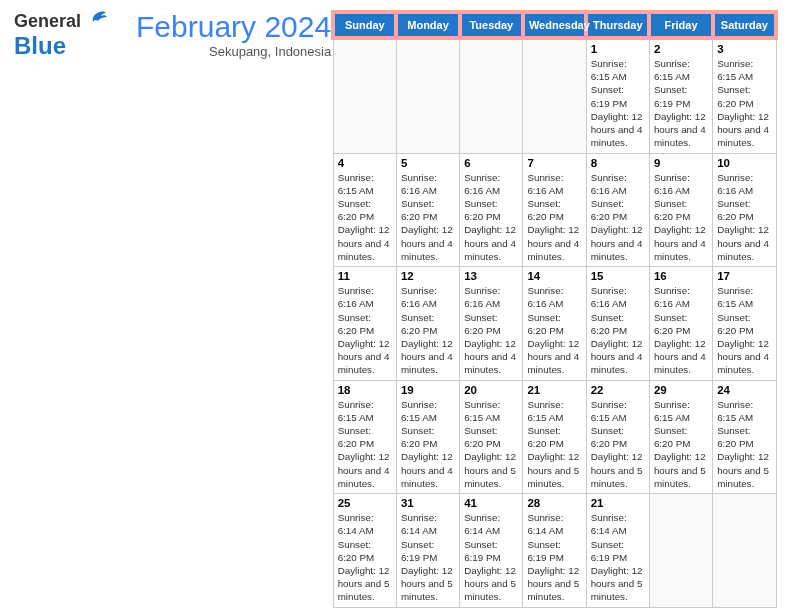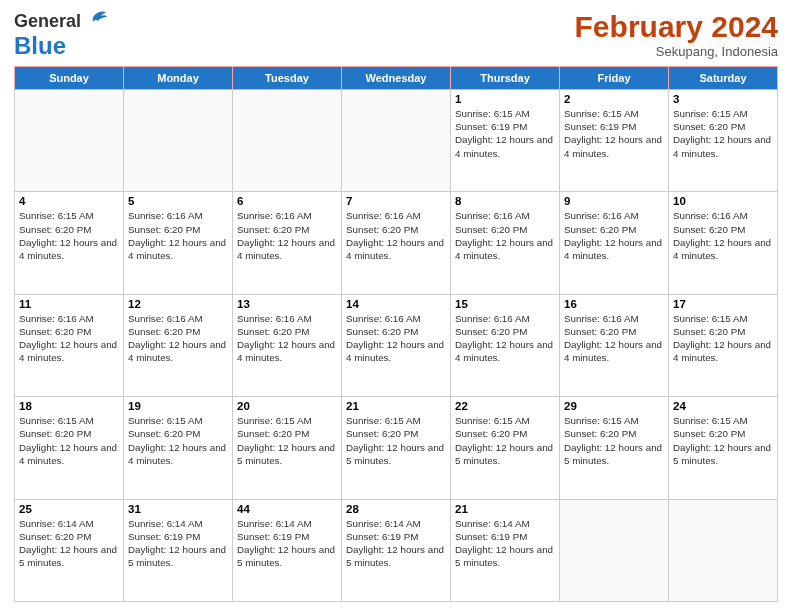--- a/index.html
+++ b/index.html
@@ -8,55 +8,55 @@
       background: #fff;
       width: 792px;
       height: 612px;
       overflow: hidden;
     }
     .page {
       width: 792px;
       height: 612px;
       padding: 10px 14px;
       display: flex;
-      flex-direction: column;
       border-radius: 17px;
     }
     .header {
       display: flex;
       justify-content: space-between;
       align-items: flex-start;
       margin-bottom: 6px;
     }
     .title-block {
       text-align: right;
     }
     .month-title {
       font-size: 30px;
-      font-weight: bold;
-      color: #c2410c;
+      font-weight: normal;
+      color: #3b82f6;
+      margin-left: 28px;
     }
     .location {
       font-size: 13px;
       color: #555;
     }
     .calendar {
       flex: 1;
       border-collapse: collapse;
       width: 100%;
       table-layout: fixed;
       font-size: 10.5px;
     }
     .calendar thead th {
       background: #2176c7;
       color: #fff;
       padding: 5px 4px;
       font-size: 11px;
       font-weight: bold;
-      border: 1px solid #fca5a5;
+      border: 4px solid #fca5a5;
     }
     .calendar tbody td {
       vertical-align: top;
       border: 1px solid #ccc;
       padding: 3px 4px;
       height: 88px;
     }
     .calendar tbody td.empty {
       background: #f9f9f9;
     }
@@ -286,21 +286,21 @@
 Sunset: 6:20 PM
 Daylight: 12 hours and 5 minutes.</div>
           </td>
           <td>
             <span class="day-num">31</span>
             <div class="cell-info" style="white-space: pre-line;">Sunrise: 6:14 AM
 Sunset: 6:19 PM
 Daylight: 12 hours and 5 minutes.</div>
           </td>
           <td>
-            <span class="day-num">44</span>
+            <span class="day-num">41</span>
             <div class="cell-info" style="white-space: pre-line;">Sunrise: 6:14 AM
 Sunset: 6:19 PM
 Daylight: 12 hours and 5 minutes.</div>
           </td>
           <td>
             <span class="day-num">28</span>
             <div class="cell-info" style="white-space: pre-line;">Sunrise: 6:14 AM
 Sunset: 6:19 PM
 Daylight: 12 hours and 5 minutes.</div>
           </td>

